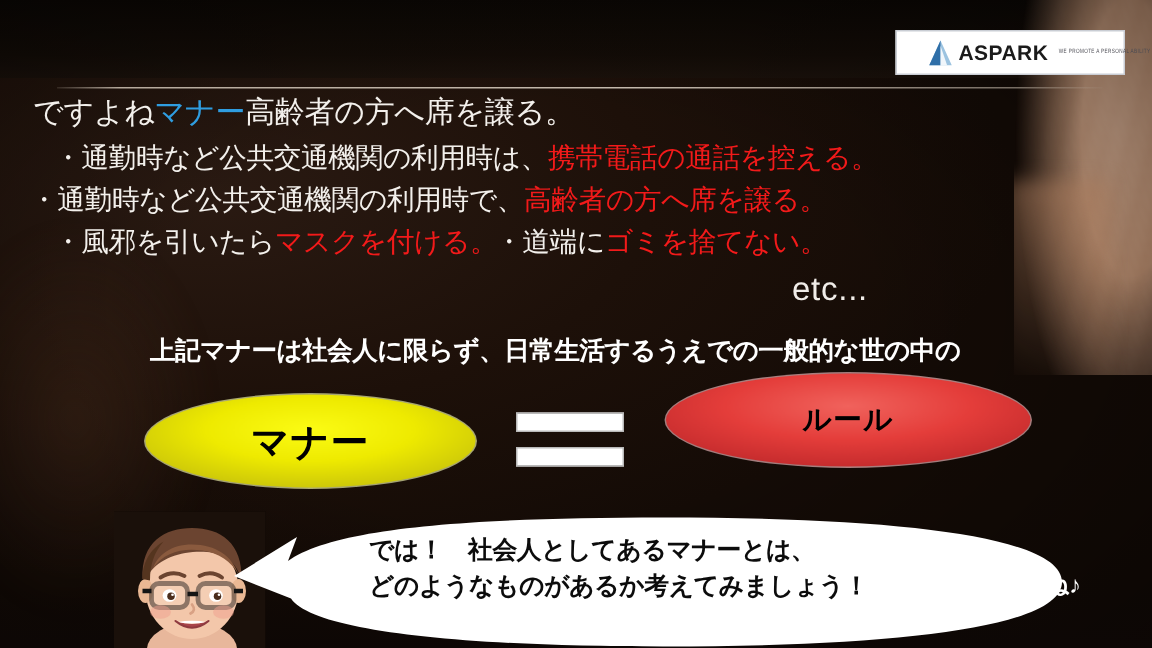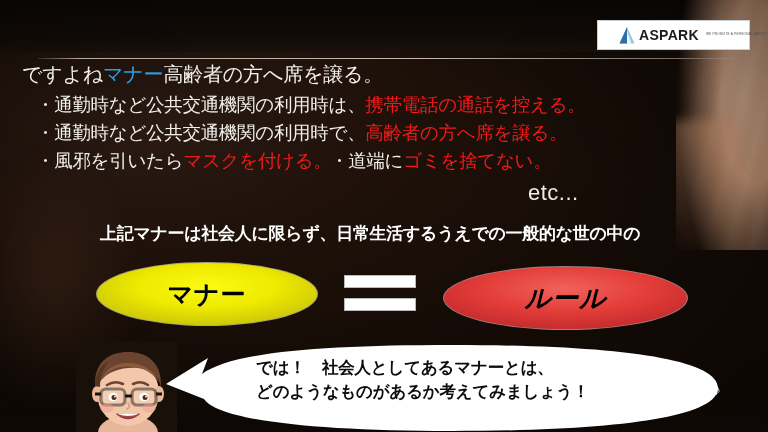--- a/index.html
+++ b/index.html
@@ -92,21 +92,21 @@
   .txt { position:absolute; white-space:nowrap; }
 
   .lead {
     left:22px; top:61px;
     font-size:20px; color:#f3f0ec; letter-spacing:-.2px;
   }
   .bullet-line {
     font-size:18.5px; color:#f3f0ec; letter-spacing:-.3px;
   }
   .b1 { left:36px; top:92px; }
-  .b2 { left:36px; top:120px; }
+  .b2 { left:20px; top:120px; }
   .b3 { left:36px; top:148px; }
   .b3b { left:330px; top:148px; }
   .b4 { left:36px; top:177px; }
 
   .hl-blue { color:#2f9de0; }
   .hl-red  { color:#f21a1a; }
 
   .etc {
     left:528px; top:180px;
     font-size:22px; color:#f0ece8; letter-spacing:.5px;
@@ -125,23 +125,23 @@
     border:1px solid rgba(150,150,150,.75);
     font-weight:700;
     color:#000;
   }
   .ell-manner {
     left:96px; top:262px; width:222px; height:64px;
     background:radial-gradient(ellipse 75% 80% at 50% 38%, #fbfb14 0%, #eeea00 42%, #c9c40a 82%, #8f8c12 100%);
     font-size:25px; letter-spacing:1px;
   }
   .ell-rule {
-    left:443px; top:266px; width:245px; height:64px;
+    left:443px; top:248px; width:245px; height:64px;
     background:radial-gradient(ellipse 75% 80% at 50% 35%, #f0625c 0%, #e43d3a 45%, #c32a2c 85%, #8d2123 100%);
-    font-size:26px; letter-spacing:1px;font-style:italic;
+    font-size:19px; letter-spacing:1px;
   }
   .eq {
     position:absolute; left:344px; top:273px; width:72px; height:42px;
   }
   .eq .bar {
     position:absolute; left:0; width:72px; height:13px;
     background:#ffffff; border:1px solid #b9b9b9;
   }
   .eq .bar1 { top:2px; }
   .eq .bar2 { top:25px; }
@@ -155,21 +155,21 @@
   .avatar {
     position:absolute; left:76px; top:341px;
     width:101px; height:91px;
     background:#120b07;
     overflow:hidden;
   }
   .avatar svg { display:block; width:101px; height:91px; }
 
   
   .bubble-wrap {
-    position:absolute; left:162px; top:344px; width:560px; height:88px;
+    position:absolute; left:152px; top:344px; width:560px; height:88px;
   }
   .bubble-wrap svg { display:block; width:560px; height:88px; }
   .bubble-text {
     position:absolute; left:94px; top:12px;
     font-size:16.5px; font-weight:700; color:#0c0c0c;
     line-height:1.45; letter-spacing:-.2px; white-space:pre;
   }
 </style>
 </head>
 <body>

